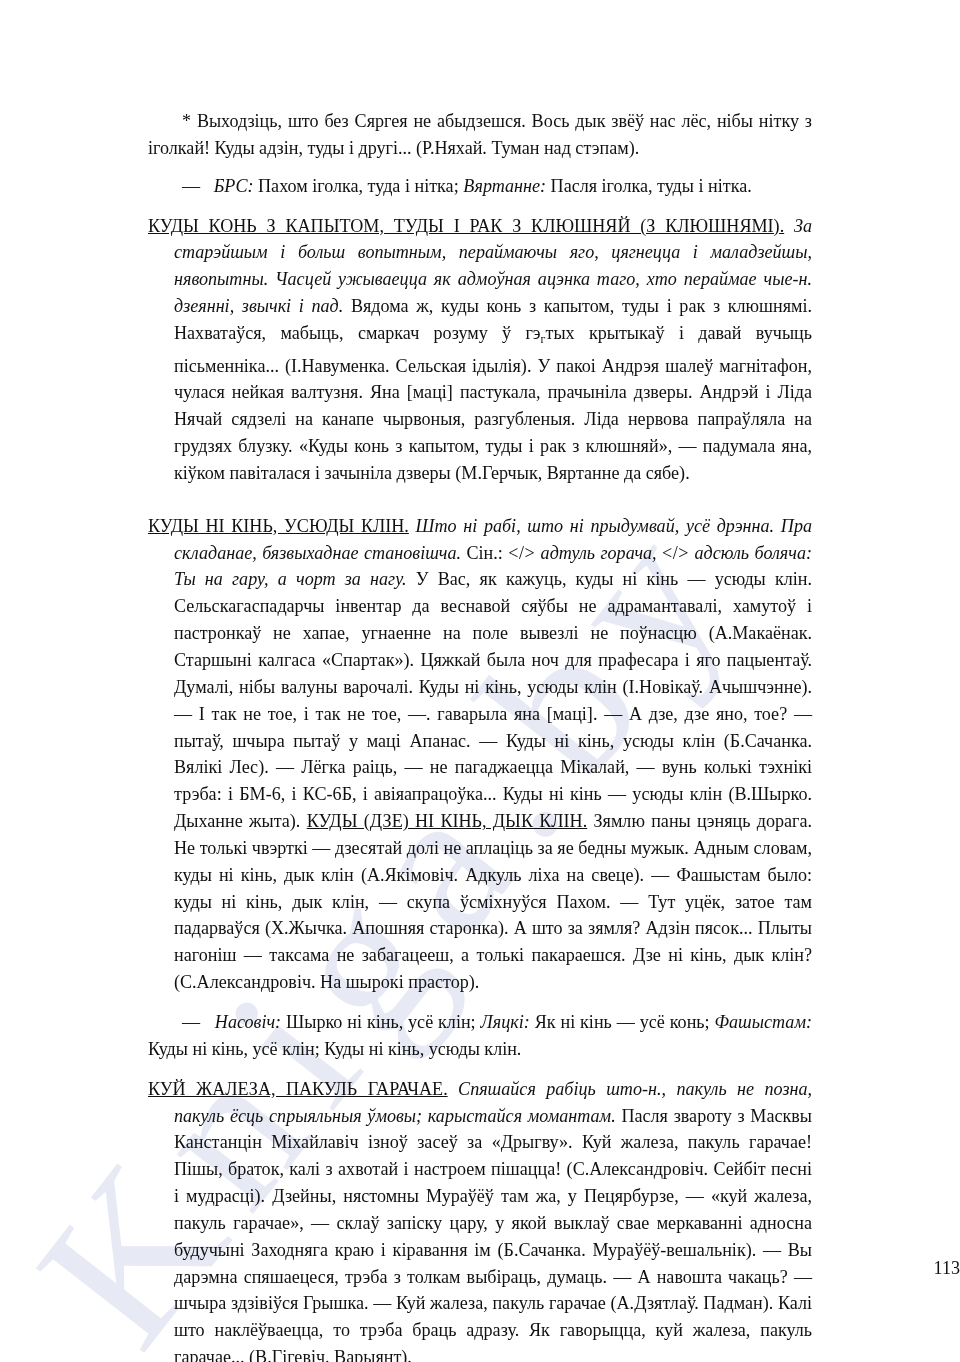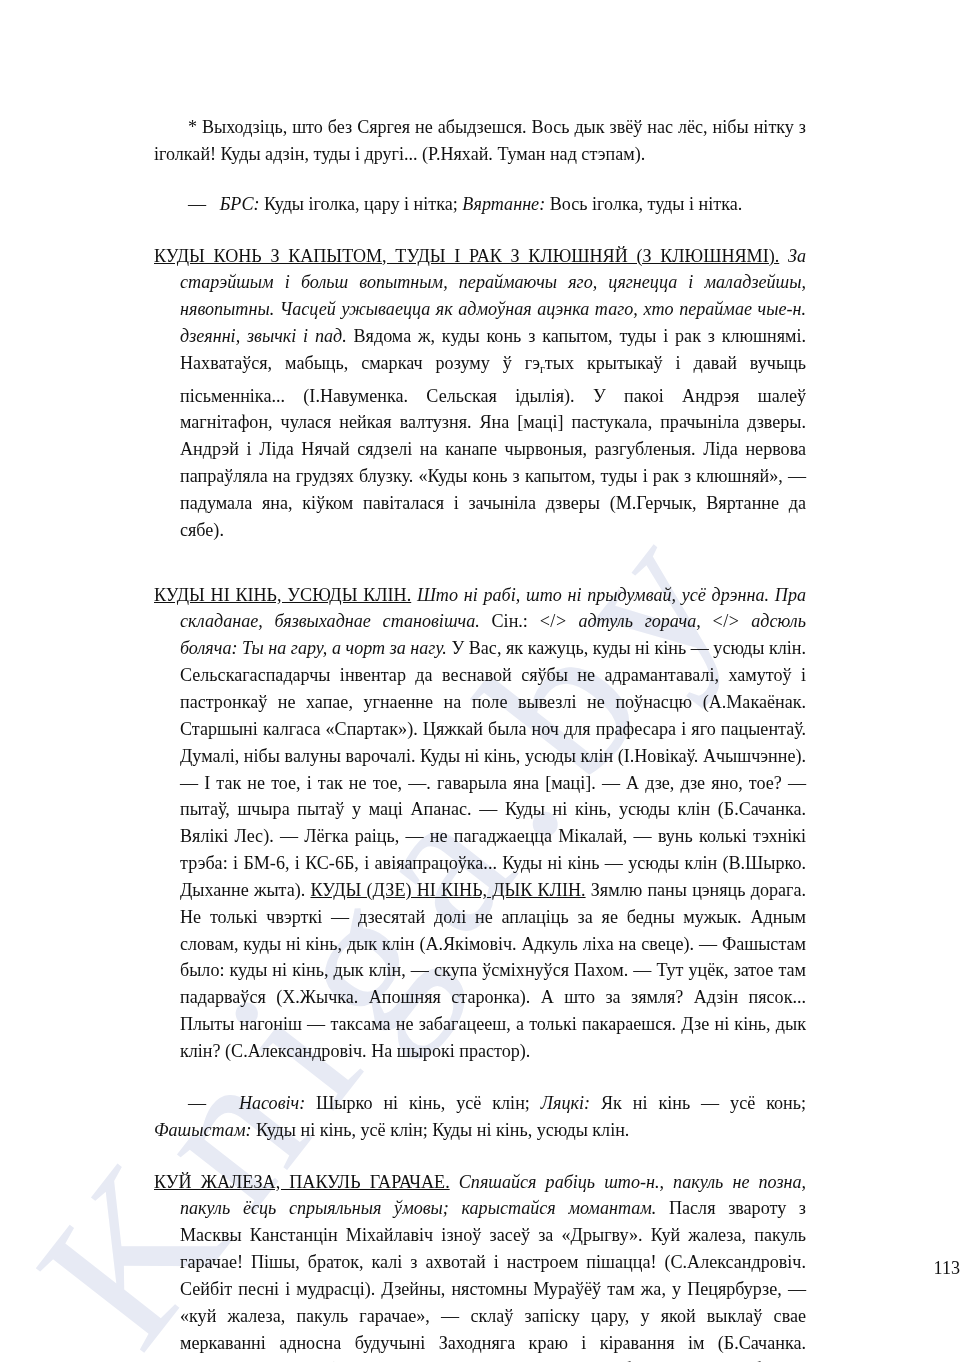--- a/index.html
+++ b/index.html
@@ -47,21 +47,21 @@
   
   .content {
     position: absolute;
     left: 148px;
     top: 108px;
     width: 664px;
     z-index: 2;
   }
 
   p {
-    margin: 6px;
+    margin: 0;
     text-align: justify;
     text-justify: inter-word;
     font-size: 18.1px;
     line-height: 26.85px;
     hyphens: manual;
   }
   
   p.indent {
     text-indent: 34px;
   }
@@ -110,21 +110,21 @@
   <div class="watermark">
     <div class="wm-text wm-a">Kniga.by</div>
   </div>
 
   <div class="content">
 
     <p class="indent"><span>*</span> <span>Выходзіць, што без Сяргея не абыдзешся. Вось дык звёў нас лёс, нібы нітку з іголкай! Куды адзін, туды і другі... (Р.Няхай. Туман над стэпам).</span></p>
 
     <div class="gap-sm"></div>
 
-    <p class="ref"><span>—</span>&nbsp;&nbsp; <i>БРС:</i> <span>Куды іголка, цару і нітка;</span> <i>Вяртанне:</i> <span>Вось іголка, туды і нітка.</span></p>
+    <p class="ref"><span>—</span>&nbsp;&nbsp; <i>БРС:</i> <span>Пахом іголка, туда і нітка;</span> <i>Вяртанне:</i> <span>Пасля іголка, туды і нітка.</span></p>
 
     <div class="gap-md"></div>
 
     <p class="entry"><span class="hw">КУДЫ КОНЬ З КАПЫТОМ, ТУДЫ І РАК З КЛЮШНЯЙ (З КЛЮШНЯМІ).</span> <i>За старэйшым і больш вопытным, пераймаючы яго, цягнецца і маладзейшы, нявопытны. Часцей ужываецца як адмоўная ацэнка таго, хто пераймае чые-н. дзеянні, звычкі і пад.</i> <span>Вядома ж, куды конь з капытом, туды і рак з клюшнямі. Нахватаўся, мабыць, смаркач розуму ў гэ</span><span class="sub">г</span><span>тых крытыкаў і давай вучыць пісьменніка... (І.Навуменка. Сельская ідылія). У пакоі Андрэя шалеў магнітафон, чулася нейкая валтузня. Яна [маці] пастукала, прачыніла дзверы. Андрэй і Ліда Нячай сядзелі на канапе чырвоныя, разгубленыя. Ліда нервова папраўляла на грудзях блузку. «Куды конь з капытом, туды і рак з клюшняй», — падумала яна, кіўком павіталася і зачыніла дзверы (М.Герчык, Вяртанне да сябе).</span></p>
 
     <div class="gap-md"></div>
 
 
     <div class="gap-md"></div>
 

